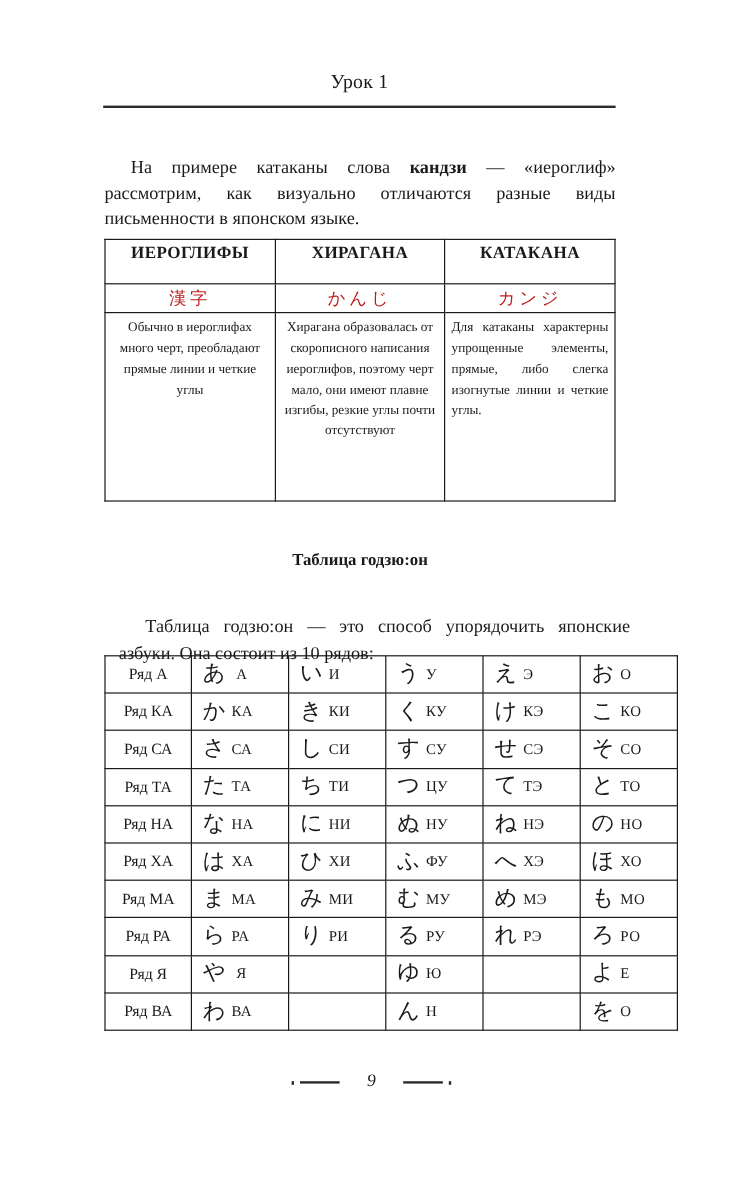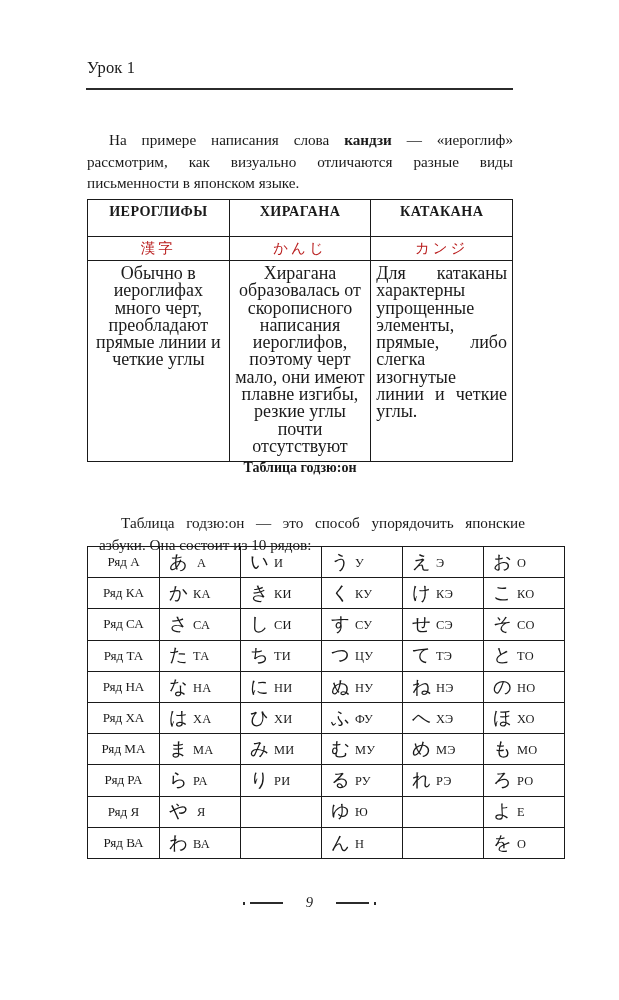--- a/index.html
+++ b/index.html
@@ -22,21 +22,21 @@
     width: 619px;
     height: 1000px;
   }
 
   
   .runhead {
     position: absolute;
     left: 87px;
     top: 58px;
     width: 425px;
-    text-align: left;
+    text-align: center;
     font-size: 16.5px;
     font-weight: 400;
     letter-spacing: 0.2px;
   }
   .runrule {
     position: absolute;
     left: 86px;
     top: 88px;
     width: 427px;
     height: 0;
@@ -88,21 +88,21 @@
     text-align: center;
     font-size: 14.5px;
     color: #b91c1c;
     letter-spacing: 3px;
     padding-top: 2px;
     padding-bottom: 2px;
     vertical-align: middle;
     font-family: "DejaVu Serif", "Liberation Serif", serif;
   }
   #table-writing .desc {
-    font-size: 18px;
+    font-size: 11px;
     line-height: 17.3px;
     padding-top: 4px;
     padding-bottom: 6px;
     height: 146px;
   }
   #table-writing .desc.c { text-align: center; }
   #table-writing .desc.j { text-align: justify; text-justify: inter-word; }
 
   
   .h-section {
@@ -203,21 +203,21 @@
   .orn.right::after  { right: 1px; }
 </style>
 </head>
 <body>
 
 <div class="page">
 
   <div class="runhead">Урок 1</div>
   <div class="runrule"></div>
 
-  <p class="para" id="para-intro"><span>На примере написания слова </span><b>кандзи</b><span> — «иероглиф» рассмотрим, как визуально отличаются разные виды письменности в японском языке.</span></p>
+  <p class="para" id="para-intro"><span>На примере катаканы слова </span><b>кандзи</b><span> — «иероглиф» рассмотрим, как визуально отличаются разные виды письменности в японском языке.</span></p>
 
   <table class="tbl" id="table-writing">
     <tbody>
       <tr>
         <td class="hdr">ИЕРОГЛИФЫ</td>
         <td class="hdr">ХИРАГАНА</td>
         <td class="hdr">КАТАКАНА</td>
       </tr>
       <tr>
         <td class="jp">漢字</td>

